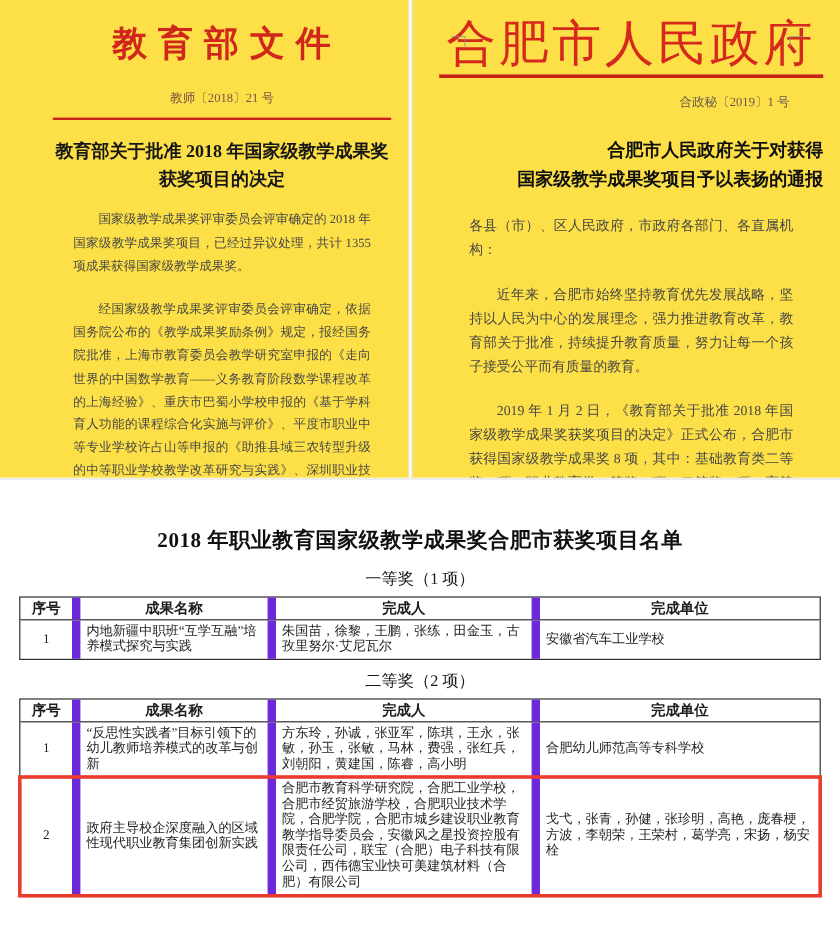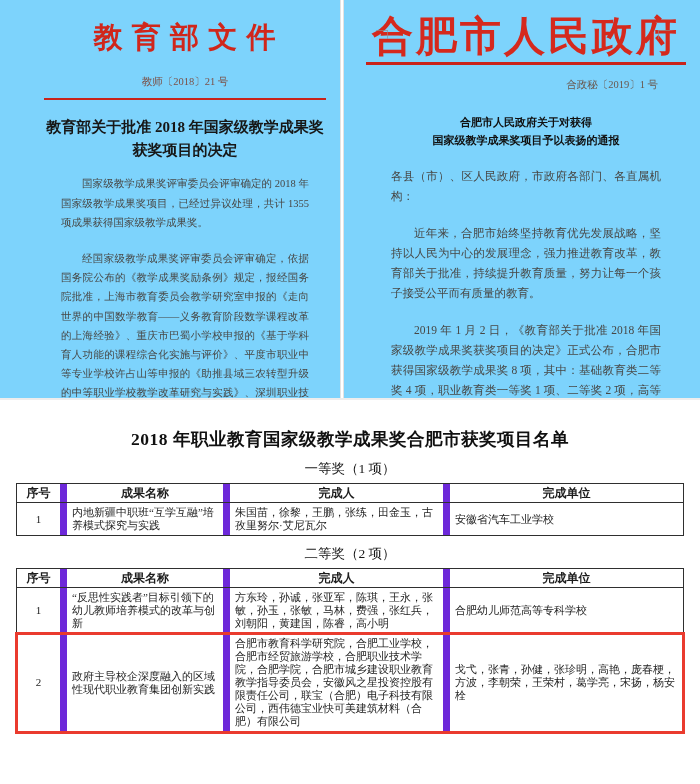--- a/index.html
+++ b/index.html
@@ -3,55 +3,55 @@
 <meta charset="utf-8">
 <style>
   html,body { margin:0; padding:0; background:#ffffff; }
   .page {
     width:700px; height:784px; background:#fff; position:relative;
     font-family:"Liberation Serif","DejaVu Serif",serif; overflow:hidden;
   }
 
   
   .top-docs { display:flex; height:398px; border-bottom:2px solid #ededed; }
-  .doc { box-sizing:border-box; overflow:hidden; background:#7dd3fc; }
+  .doc { box-sizing:border-box; overflow:hidden; background:#fde047; }
   .doc-left  { width:341px; border-right:1px solid #e2e2e2; padding:20px 14px 0 44px; }
   .doc-right { flex:1; border-left:1px solid #e2e2e2; margin-left:2px; padding:14px 14px 0 22px; position:relative; }
 
   .l-head {
     margin:0; text-align:center; font-size:29px; font-weight:bold;
     color:#d0261b; letter-spacing:1px; line-height:1.2;
   }
   .l-docno { text-align:center; font-size:10.5px; color:#7c5046; margin-top:20px; }
   .l-redline { height:2px; background:#c9231a; margin-top:9px; }
   .l-title { margin:16px 0 0 0; text-align:center; font-size:15px; font-weight:bold; color:#171717; line-height:1.55; }
   .bodyp { margin:17px; font-size:10.5px; line-height:1.83; color:#474745; text-align:justify; text-indent:2em; }
   .doc-left .bodyp.first { margin-top:12px; }
 
   .r-head {
-    margin:0; text-align:center; font-size:41px; font-weight:bold;
+    margin:0; text-align:center; font-size:41px; font-weight:normal;
     color:#d5291d; letter-spacing:3px; line-height:1.1; white-space:nowrap;
   }
   .r-redline { height:3px; background:#c9231a; margin-top:3px; }
   .r-docno { text-align:right; padding-right:28px; font-size:10.5px; color:#6a584e; margin-top:13px; }
   .r-title {
-    margin:22px 0 16px 0; text-align:center; font-size:11px; font-weight:bold; color:#101010;
+    margin:22px 0 16px 0; text-align:right; font-size:15px; font-weight:bold; color:#101010;
     font-family:"Liberation Sans","DejaVu Sans",sans-serif; line-height:1.6;
   }
   .r-body { margin-top:11px; padding:0 8px 0 8px; }
   .r-body .bodyp { font-size:11.5px; line-height:1.74; }
   .bodyp.no-indent { text-indent:0; }
 
   .corner-mark { position:absolute; width:11px; height:8px; opacity:.65; }
   .corner-mark.tl { left:32px;  top:30px; border-top:1px solid #8f8f8f; border-right:1px solid #8f8f8f; }
   .corner-mark.tr { right:30px; top:30px; border-top:1px solid #8f8f8f; border-left:1px solid #8f8f8f; }
 
   
   .awards { padding-top:26px; }
-  .a-title { margin:1px; text-align:center; font-size:17.5px; font-weight:bold; color:#101010; letter-spacing:.5px; }
+  .a-title { margin:12px; text-align:center; font-size:17.5px; font-weight:bold; color:#101010; letter-spacing:.5px; }
   .a-sub { margin:9px 0 0 0; text-align:center; font-size:13.5px; font-weight:normal; color:#161616; }
   .atable {
     width:668px; margin:5px auto 0 auto; box-sizing:border-box;
     border:1px solid #2f2f2f; font-size:11px; color:#1d1d1d; background:#fff;
   }
   .arow { display:grid; grid-template-columns:43px 163px 220px 1fr; }
   .arow + .arow { border-top:1px solid #2f2f2f; }
   .cell {
     padding:3px 5px; border-left:7px solid #6d28d9;
     display:flex; align-items:center; line-height:1.18; text-align:left;

